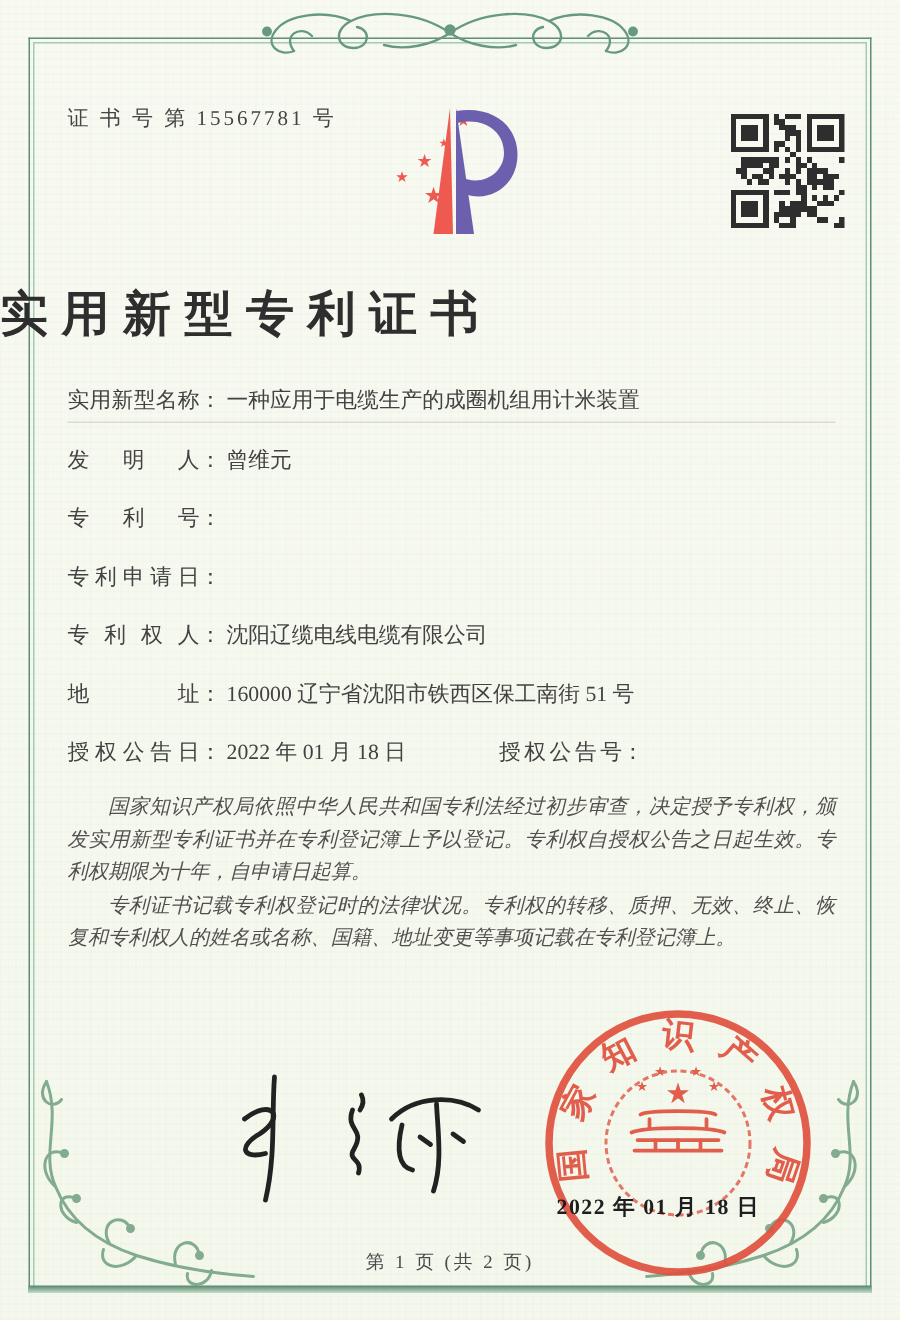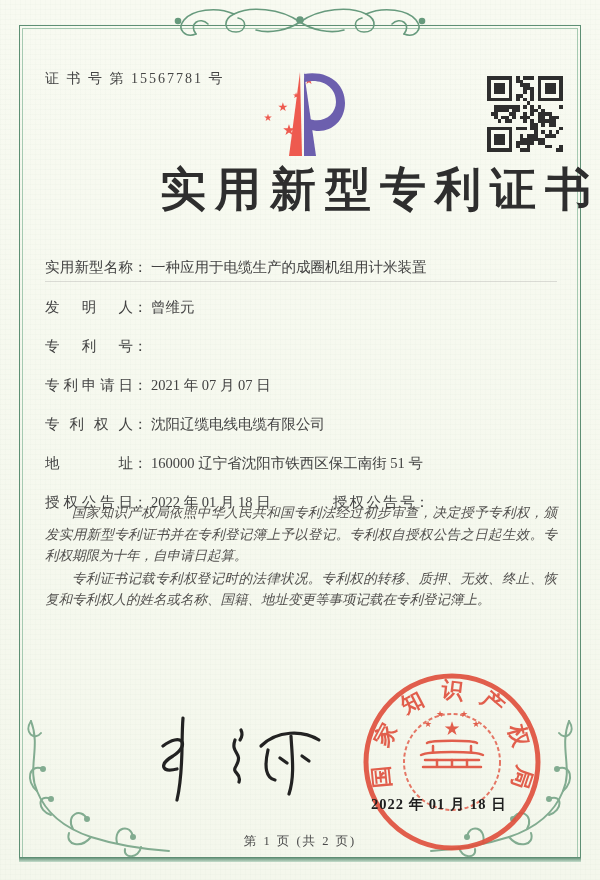--- a/index.html
+++ b/index.html
@@ -20,34 +20,34 @@
   .bottom-band{position:absolute; left:19px; right:19px; bottom:18px; height:5px;
     background:linear-gradient(180deg,#54856a,#c6ddcc);}
   .top-ornament{position:absolute; left:130px; top:3px; width:340px; height:38px;}
   .corner-ornament{position:absolute; bottom:21px; width:150px; height:140px; opacity:.85;}
   .corner-left{left:21px;}
   .corner-right{right:21px; transform:scaleX(-1);}
 
   .cert-no{position:absolute; left:45px; top:70px; font-size:14px; letter-spacing:2px; color:#444;}
   .logo{position:absolute; left:252px; top:62px; width:96px; height:104px;}
   .qr{position:absolute; left:487px; top:76px; width:76px; height:76px;}
-  .title{position:absolute; left:0; right:0; top:159px; text-align:right;
-    font-size:46px; font-weight:700; letter-spacing:9px; color:#2e2e2e;}
+  .title{position:absolute; left:0; right:0; top:188px; text-align:left;
+    font-size:32px; font-weight:700; letter-spacing:9px; color:#2e2e2e;}
 
   .fields{position:absolute; left:45px; top:256px; width:512px; font-size:14.5px; color:#424242;font-family:Liberation Serif, serif;}
   .field-row{display:flex; line-height:22px; margin-bottom:17px; white-space:nowrap;}
   .field-row.first{border-bottom:1px solid rgba(130,130,130,.25); padding-bottom:3px; margin-bottom:14px;}
   .f-label{display:inline-block; width:88px; text-align:justify; text-align-last:justify;}
   .f-colon{width:14px;}
   .f-value{padding-left:4px;}
   .grant-row{display:flex;}
   .grant-right{margin-left:62px; display:flex;}
   .grant-right .f-label{width:82px;}
 
-  .paragraphs{position:absolute; left:45px; width:512px; top:502px;
+  .paragraphs{position:absolute; left:45px; width:512px; top:527px;
     font-size:13.5px; font-style:italic; line-height:21.5px; color:#52504e;
     text-align:justify;}
   .paragraphs p{margin:0 0 1px 0; text-indent:2em;}
 
   .signer{position:absolute; left:55px; top:740px; font-size:15px; letter-spacing:3px;
     color:#333; font-weight:600; line-height:30px;}
   .signature{position:absolute; left:145px; top:710px; width:185px; height:100px;}
 
   .seal{position:absolute; left:357px; top:667px; width:190px; height:190px; opacity:.92;}
   .seal-date{position:absolute; left:371px; top:795px; font-size:14.5px; font-weight:700;
@@ -274,21 +274,20 @@
         <span class="f-colon">：</span>
         <span class="f-value">曾维元</span>
     </div>
     <div class="field-row">
       <span class="f-label">专利号</span>
         <span class="f-colon">：</span>
     </div>
     <div class="field-row">
       <span class="f-label">专利申请日</span>
         <span class="f-colon">：</span>
-        <span class="f-value">2021 年 07 月 07 日</span>
     </div>
     <div class="field-row">
       <span class="f-label">专利权人</span>
         <span class="f-colon">：</span>
         <span class="f-value">沈阳辽缆电线电缆有限公司</span>
     </div>
     <div class="field-row">
       <span class="f-label">地址</span>
         <span class="f-colon">：</span>
         <span class="f-value">160000 辽宁省沈阳市铁西区保工南街 51 号</span>

